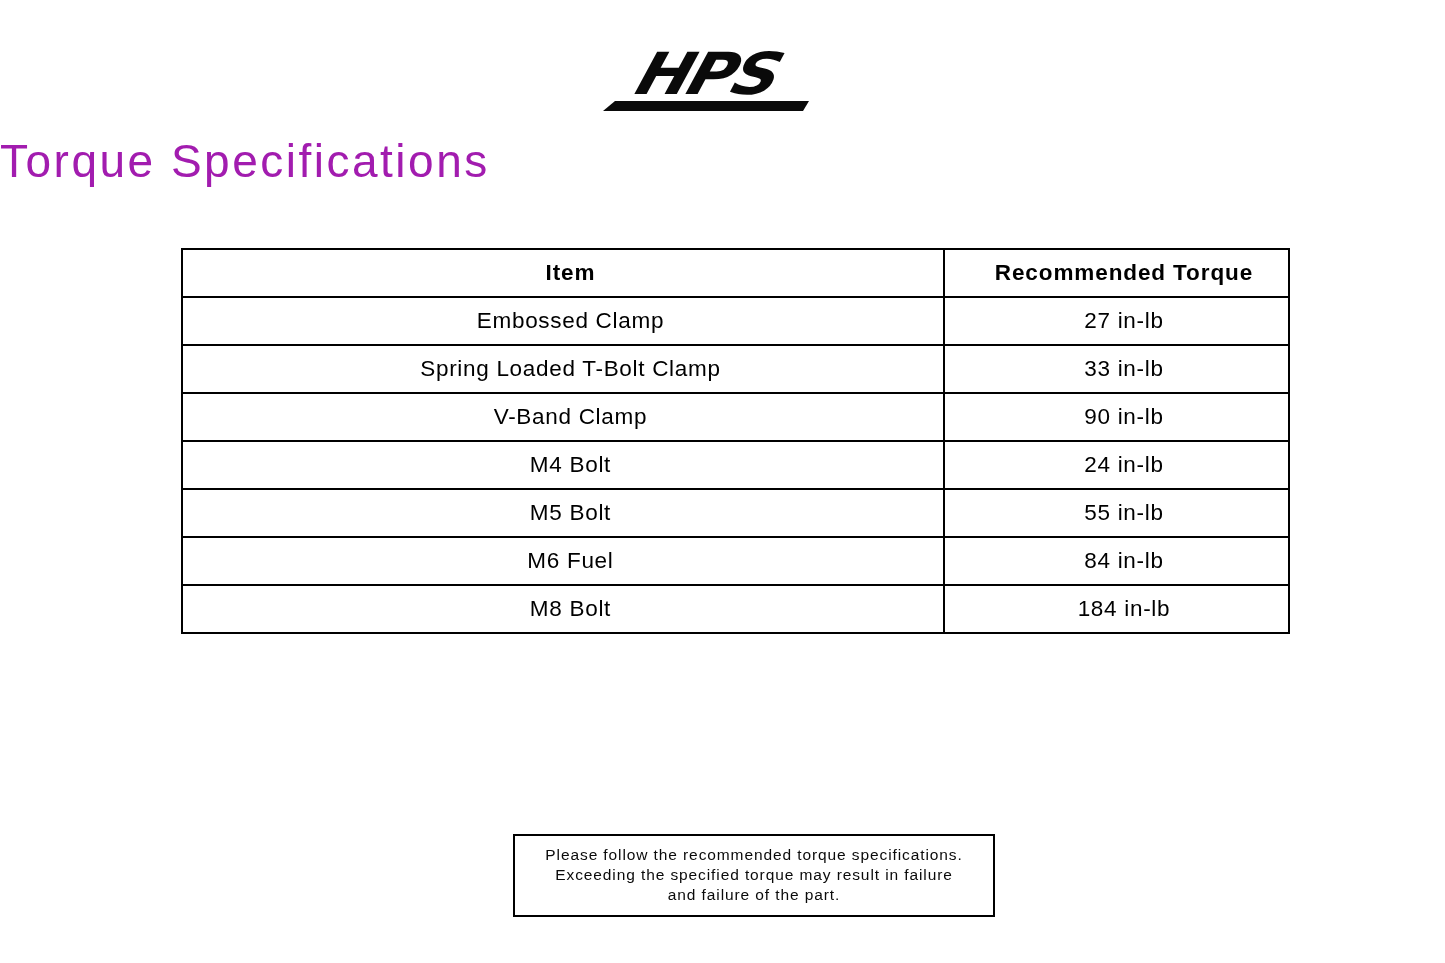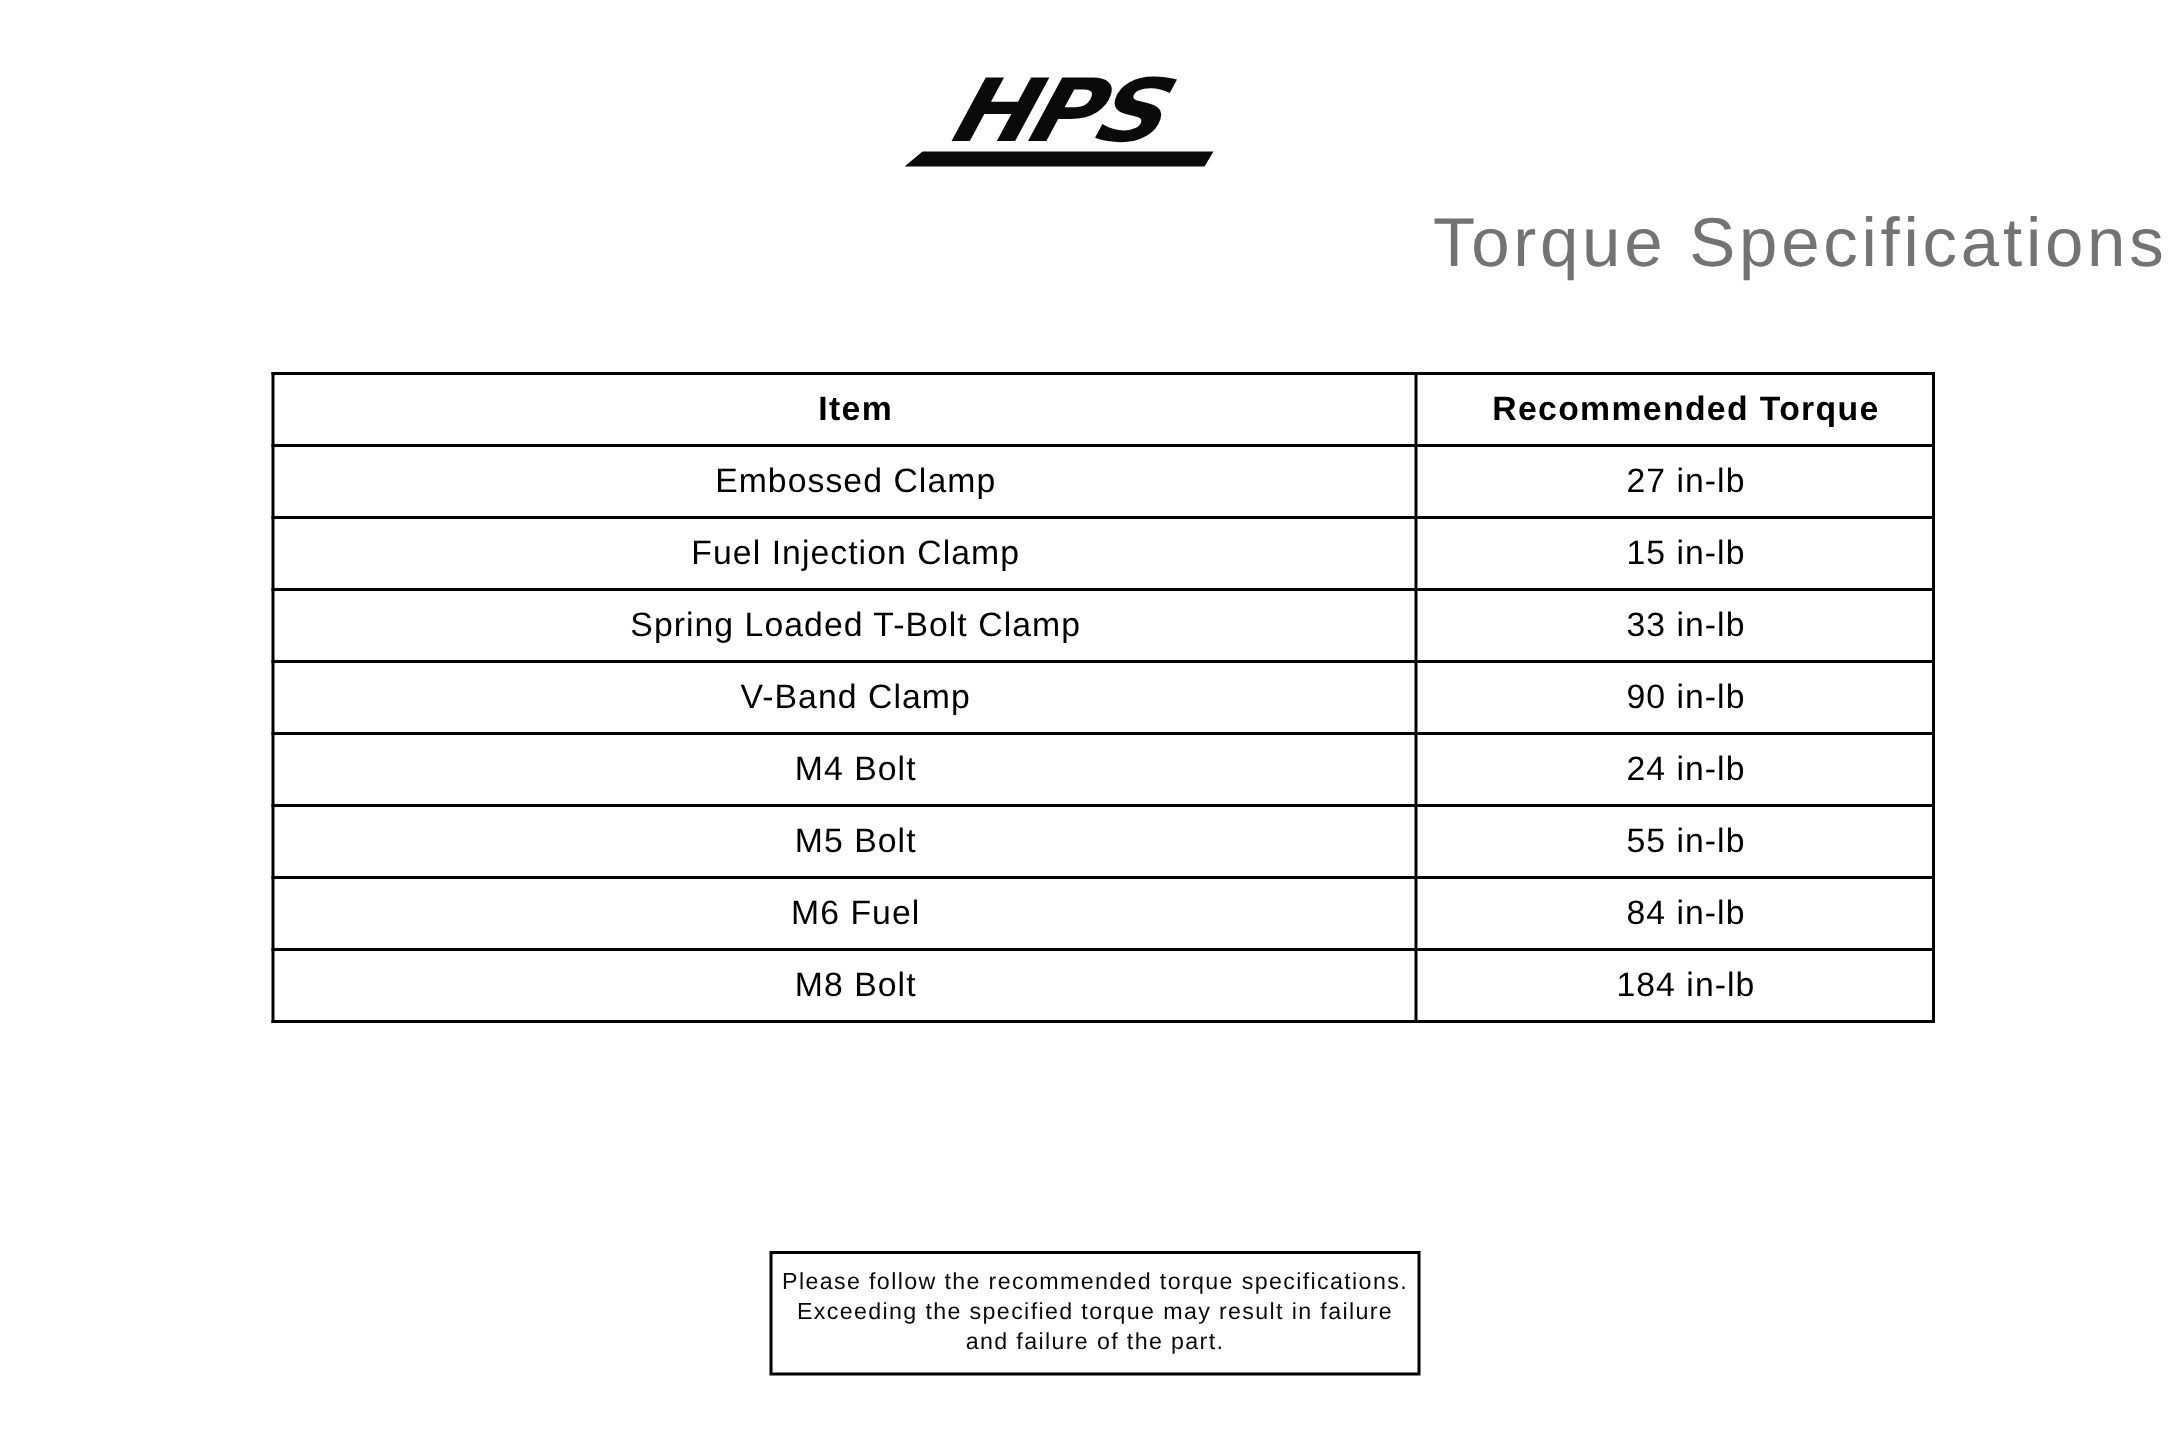--- a/index.html
+++ b/index.html
@@ -25,25 +25,25 @@
     display: flex;
     justify-content: center;
   }
 
   
   .page-title {
     position: absolute;
     top: 134px;
     left: 0;
     width: 100%;
-    text-align: right;
+    text-align: left;
     font-size: 46px;
     letter-spacing: 2.5px;
     font-weight: 400;
-    color: #737373;
+    color: #a21caf;
   }
 
   
   .spec-table {
     position: absolute;
     left: 181px;
     top: 248px;
     width: 1109px;
     border-collapse: collapse;
     table-layout: fixed;
@@ -66,21 +66,21 @@
     letter-spacing: 0.9px;
   }
   .col-item  { width: 722px; }
   .col-torque{ width: 327px; }
 
   
   .note-box {
     position: absolute;
     left: 513px;
     top: 834px;
-    width: 434px;
+    width: 482px;
     box-sizing: border-box;
     border: 2px solid #000000;
     padding: 9px 6px 10px 6px;
     text-align: center;
   }
   .note-line {
     font-size: 15.5px;
     line-height: 20px;
     letter-spacing: 0.9px;
     color: #0a0a0a;
@@ -106,24 +106,20 @@
       <th class="col-item">Item</th>
       <th class="col-torque">Recommended Torque</th>
     </tr>
   </thead>
   <tbody>
       <tr>
         <td class="col-item">Embossed Clamp</td>
         <td class="col-torque">27 in-lb</td>
       </tr>
       <tr>
-        <td class="col-item">Fuel Injection Clamp</td>
-        <td class="col-torque">15 in-lb</td>
-      </tr>
-      <tr>
         <td class="col-item">Spring Loaded T-Bolt Clamp</td>
         <td class="col-torque">33 in-lb</td>
       </tr>
       <tr>
         <td class="col-item">V-Band Clamp</td>
         <td class="col-torque">90 in-lb</td>
       </tr>
       <tr>
         <td class="col-item">M4 Bolt</td>
         <td class="col-torque">24 in-lb</td>

